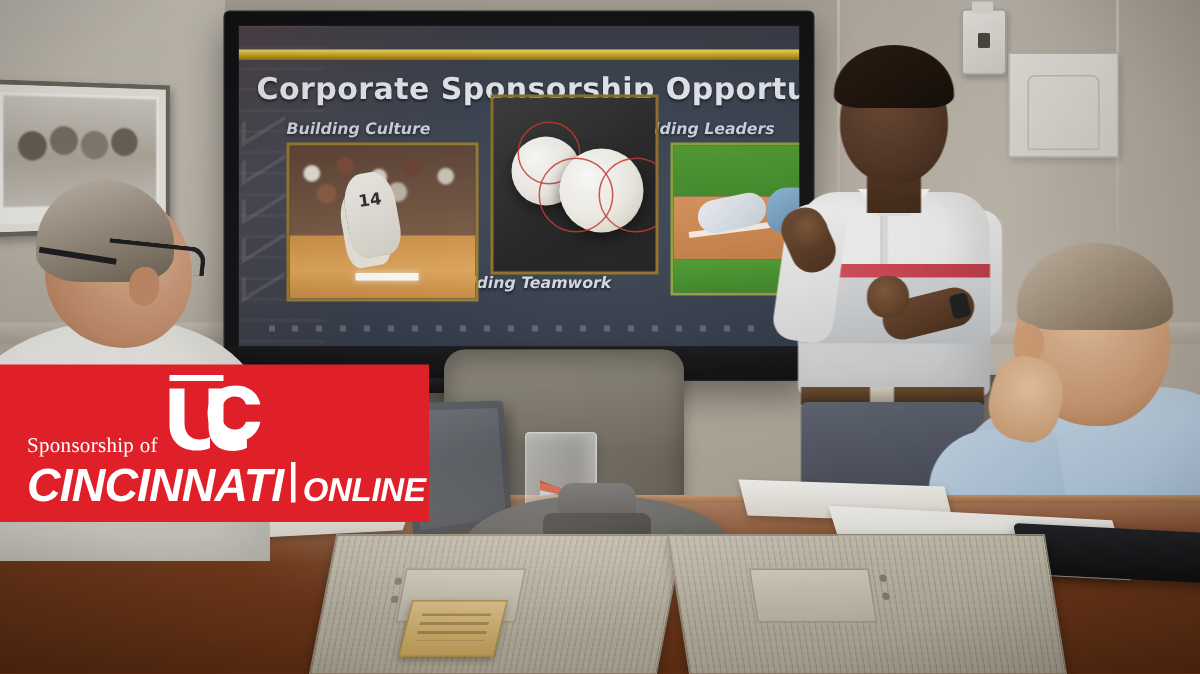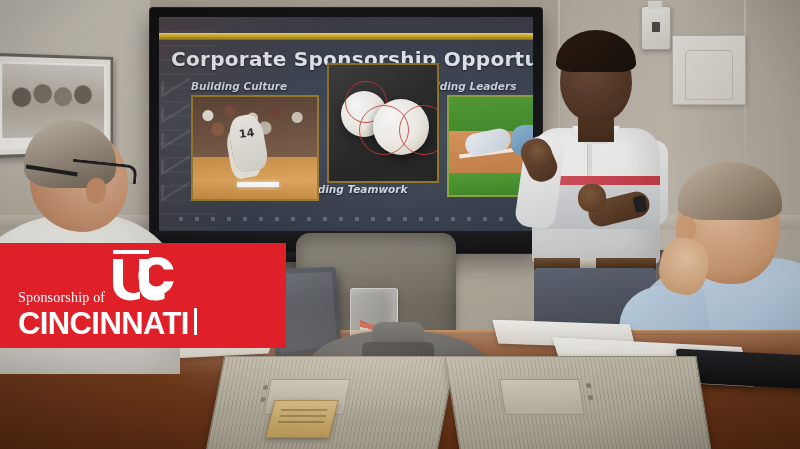--- a/index.html
+++ b/index.html
@@ -456,21 +456,21 @@
   }
   .logo-text{
     position:absolute;left:18px;top:48px;width:258px;color:#fff;
   }
   .univ-of{
     position:absolute;left:0;top:0;
     font-family:"Liberation Serif","DejaVu Serif",serif;
     font-size:14px;letter-spacing:.2px;line-height:1;
   }
   .wordmark{
-    position:absolute;left:0;top:16px;display:flex;align-items:baseline;
+    position:absolute;left:0;top:16px;display:flex;align-items:baseline;font-style:italic;
   }
   .cinci{
     font-family:"Liberation Sans",sans-serif;
     font-size:31px;font-weight:700;letter-spacing:-.6px;line-height:1;
   }
   .divider{
     display:inline-block;width:3px;height:27px;background:#fff;
     margin:0 5px 0 5px;position:relative;top:1px;
   }
   .online{
@@ -661,17 +661,18 @@
                c-5.4 0 -9 4.2 -9 11 c0 6.8 3.6 11 9 11 c3.6 0 6.2 -1.8 7.4 -5.2
                l9.6 0 C76 41.2 70 46.4 61 46.4 c-11 0 -18.6 -7.6 -18.6 -18.7
                C42.4 16.6 50 9 61 9 z" fill="#ffffff"></path>
     </svg>
 
     <div class="logo-text">
       <div class="univ-of">Sponsorship of</div>
       <div class="wordmark">
         <span class="cinci">CINCINNATI</span>
         <span class="divider"></span>
+        <span class="online">ONLINE</span>
       </div>
     </div>
   </div>
 
 </div>
 
 </body></html>

